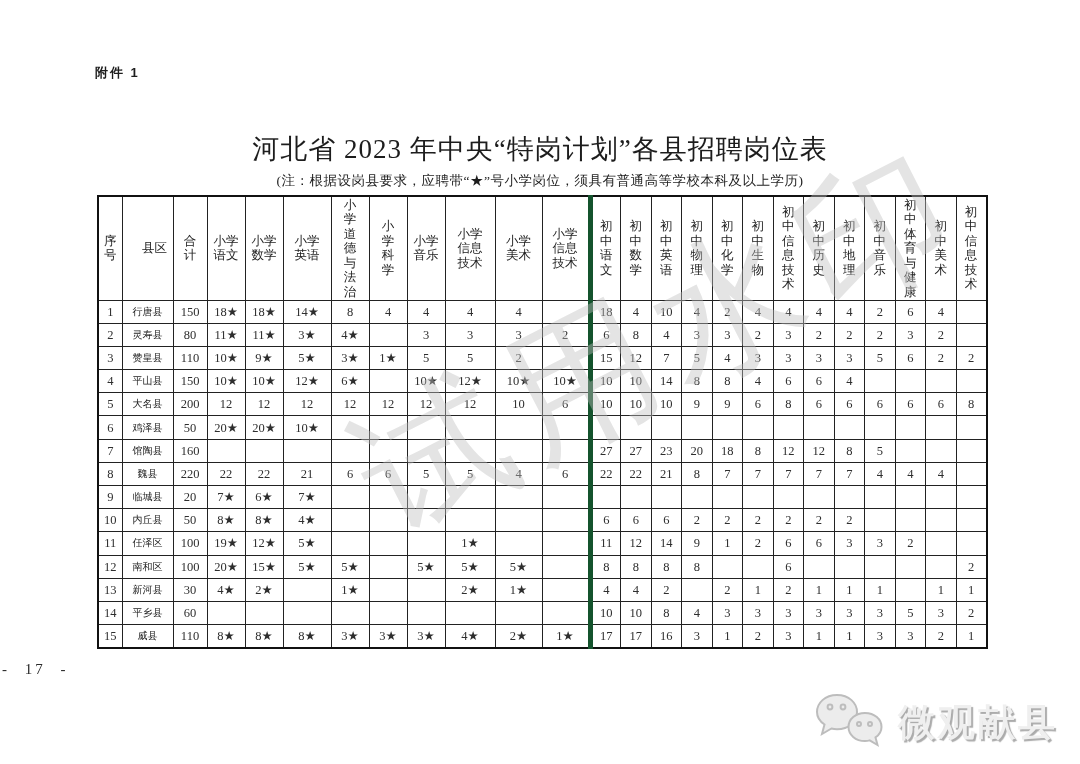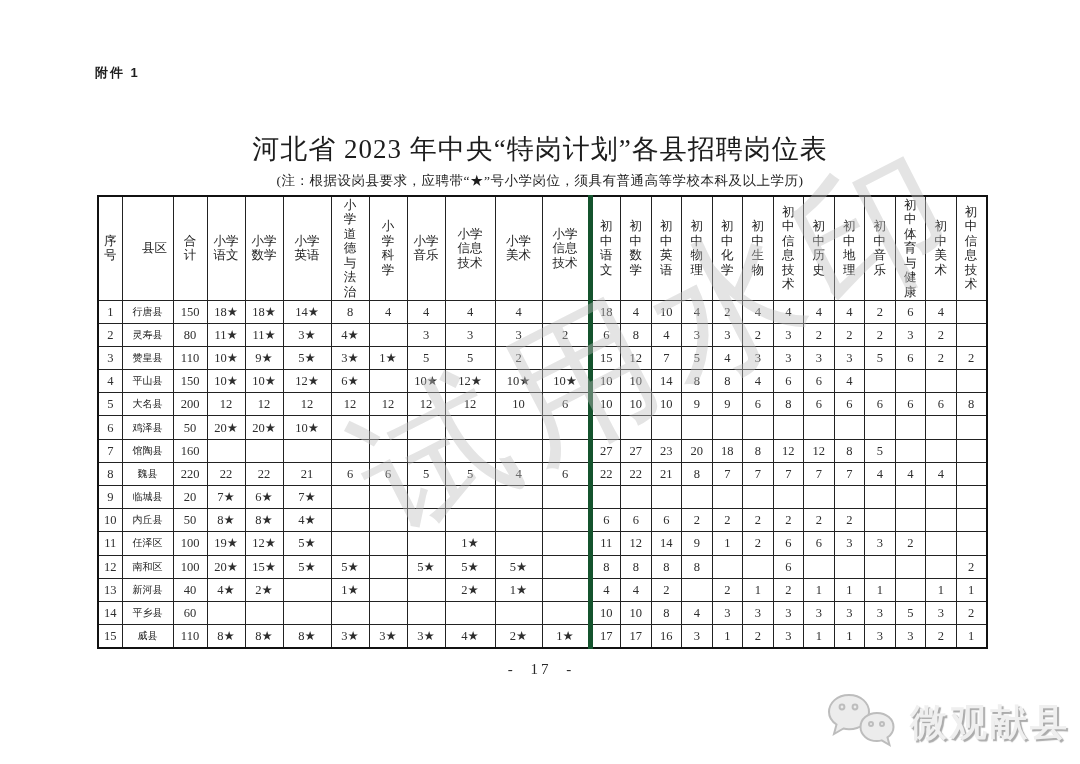--- a/index.html
+++ b/index.html
@@ -41,25 +41,25 @@
   .hd.h  { white-space:nowrap;margin-left:14px; }
   .watermark {
     position:absolute; left:296px; top:258px; width:728px; height:164px;
     transform:rotate(-27deg);
     font-family:"Liberation Sans","DejaVu Sans",sans-serif;
     font-size:150px; letter-spacing:14px; line-height:164px; text-align:center;
     color:#bfbfbf; opacity:0.42; white-space:nowrap;
     pointer-events:none; z-index:3;
   }
   .pageno {
-    position:absolute; left:2px; right:0; top:661px; text-align:center;
+    position:absolute; left:2px; right:0; top:661px; 
     font-size:15px; letter-spacing:3px; word-spacing:8px; color:#2a2a2a;
   }
   .logo {
-    position:absolute; right:10px; top:690px; height:66px;
+    position:absolute; right:22px; top:690px; height:66px;
     display:flex; align-items:center; gap:10px; z-index:2;
   }
   .logo-text {
     font-family:"Liberation Sans","DejaVu Sans",sans-serif;
     font-size:37px; font-weight:bold; letter-spacing:3px;
     color:#efefef;
     text-shadow:2px 2px 1px #ababab, -1px -1px 0 #ffffff;
   }
 </style>
 </head>
@@ -500,21 +500,21 @@
           <td></td>
           <td></td>
           <td></td>
           <td></td>
           <td></td>
           <td>2</td>
         </tr>
         <tr>
           <td>13</td>
           <td class="county">新河县</td>
-          <td>40</td>
+          <td>30</td>
           <td>4★</td>
           <td>2★</td>
           <td></td>
           <td>1★</td>
           <td></td>
           <td></td>
           <td>2★</td>
           <td>1★</td>
           <td></td>
           <td class="grp">4</td>

